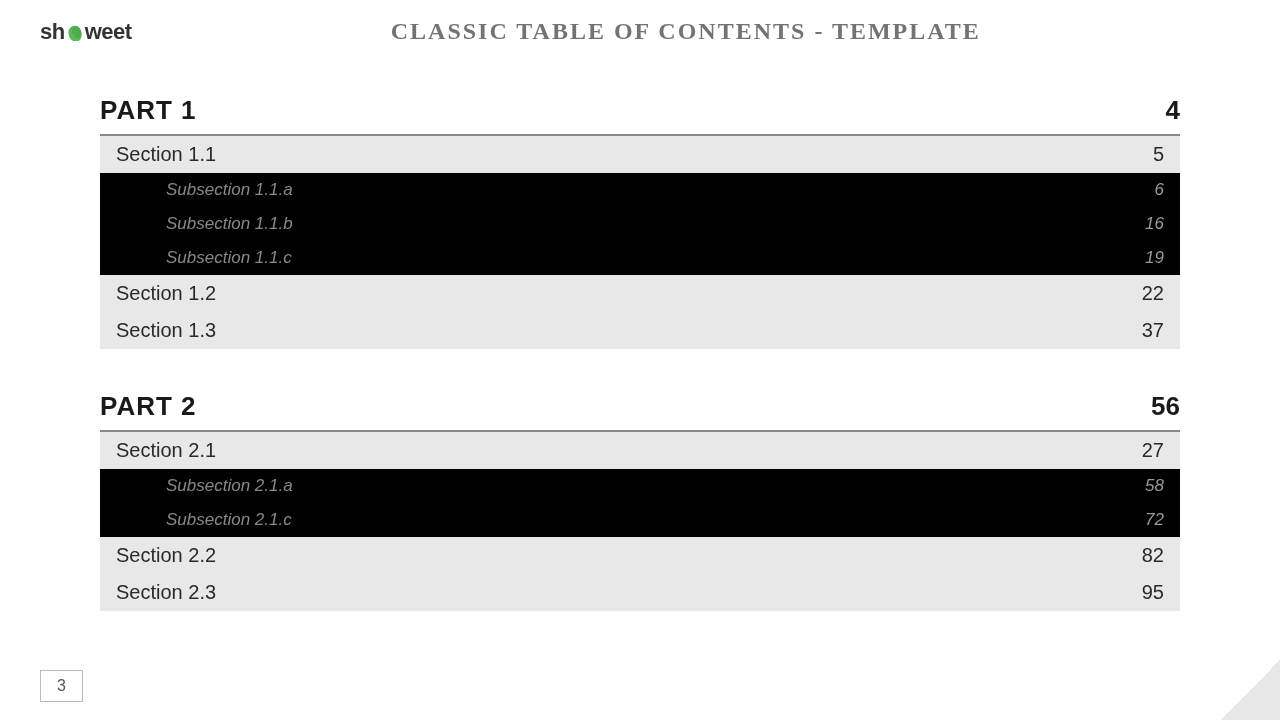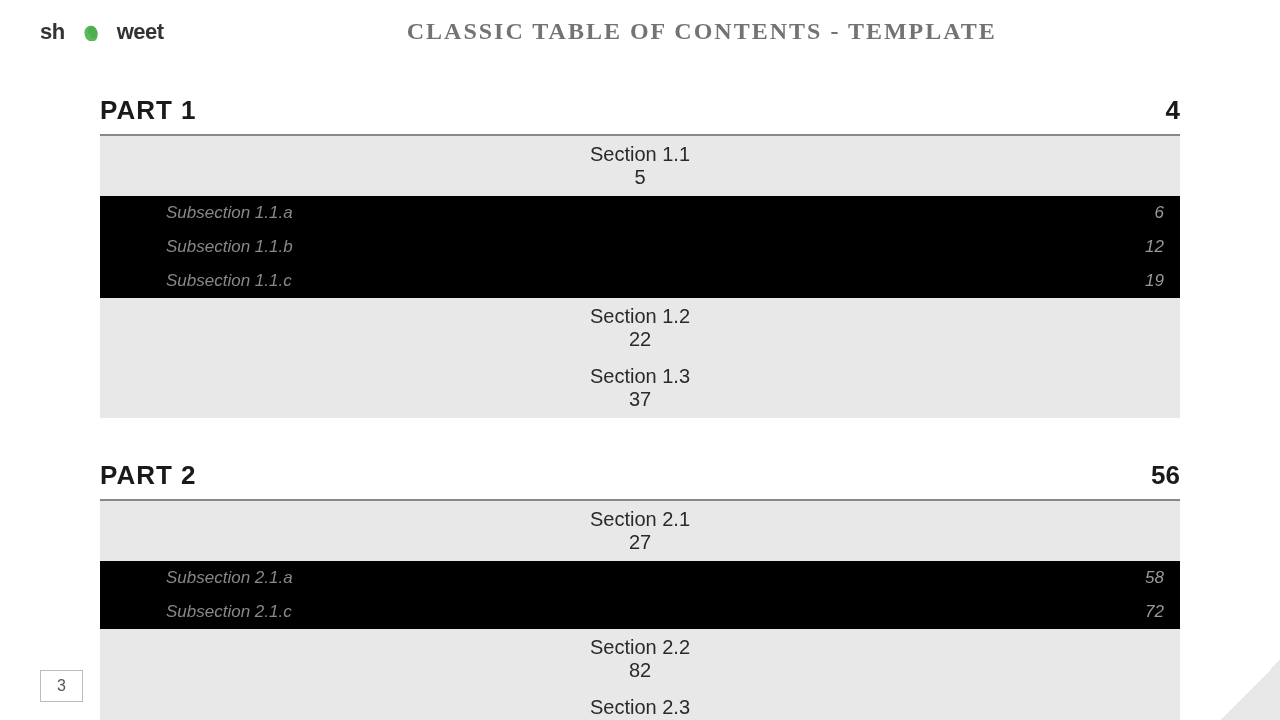--- a/index.html
+++ b/index.html
@@ -17,21 +17,21 @@
     .header {
       display: flex;
       align-items: center;
       padding: 18px 40px 10px 40px;
       border-bottom: none;
     }
 
     .logo {
       display: flex;
       align-items: center;
-      gap: 16px;
+      gap: 0;
       justify-content: center;
     }
 
     .logo-text {
       font-size: 22px;
       font-weight: 600;
       color: #333;
       letter-spacing: -0.5px;
     }
 
@@ -89,21 +89,20 @@
 
     .toc-row {
       display: flex;
       align-items: center;
       justify-content: space-between;
       padding: 7px 16px;
     }
 
     .toc-row.section {
       background: #e8e8e8;
-      flex-direction: column;
     }
 
     .toc-row.subsection {
       background: #000000;
     }
 
     .section-label {
       font-size: 20px;
       color: #2a2a2a;
       font-weight: 400;
@@ -180,21 +179,21 @@
     <div class="toc-row section">
         <span class="section-label">Section 1.1</span>
         <span class="section-page">5</span>
       </div>
     <div class="toc-row subsection">
           <span class="subsection-label">Subsection 1.1.a</span>
           <span class="subsection-page">6</span>
         </div>
     <div class="toc-row subsection">
           <span class="subsection-label">Subsection 1.1.b</span>
-          <span class="subsection-page">12</span>
+          <span class="subsection-page">16</span>
         </div>
     <div class="toc-row subsection">
           <span class="subsection-label">Subsection 1.1.c</span>
           <span class="subsection-page">19</span>
         </div>
     <div class="toc-row section">
         <span class="section-label">Section 1.2</span>
         <span class="section-page">22</span>
       </div>
     <div class="toc-row section">

